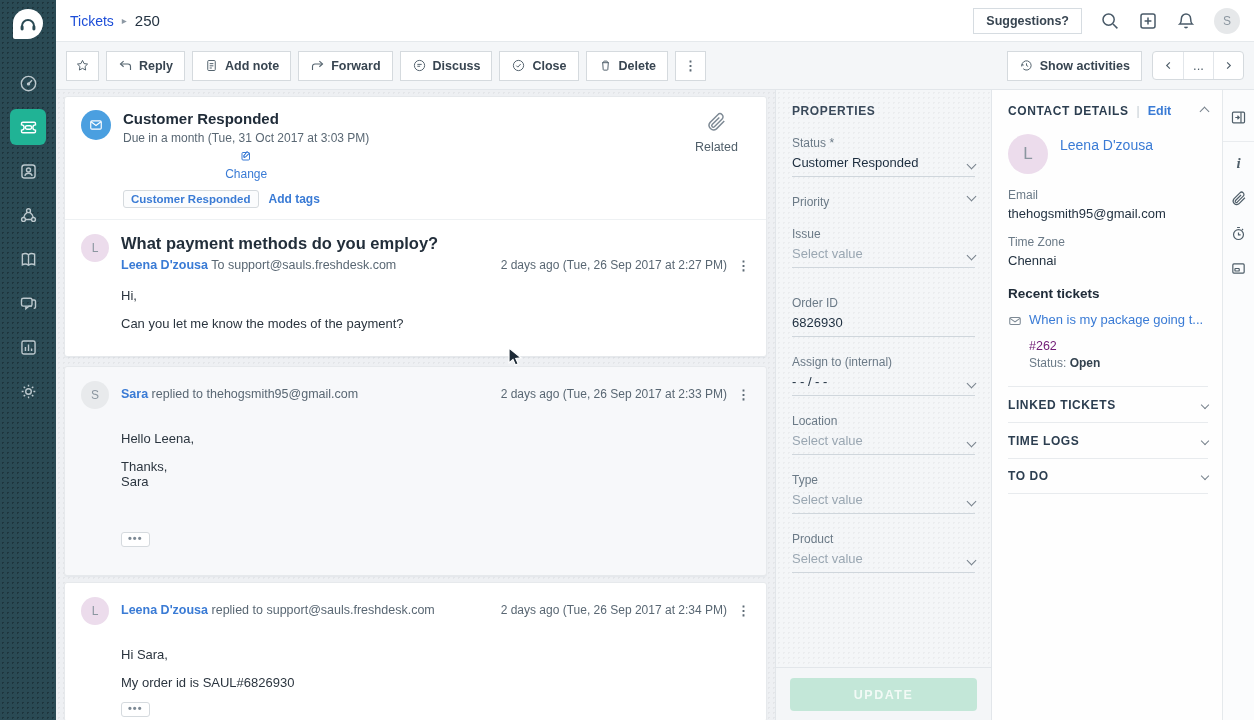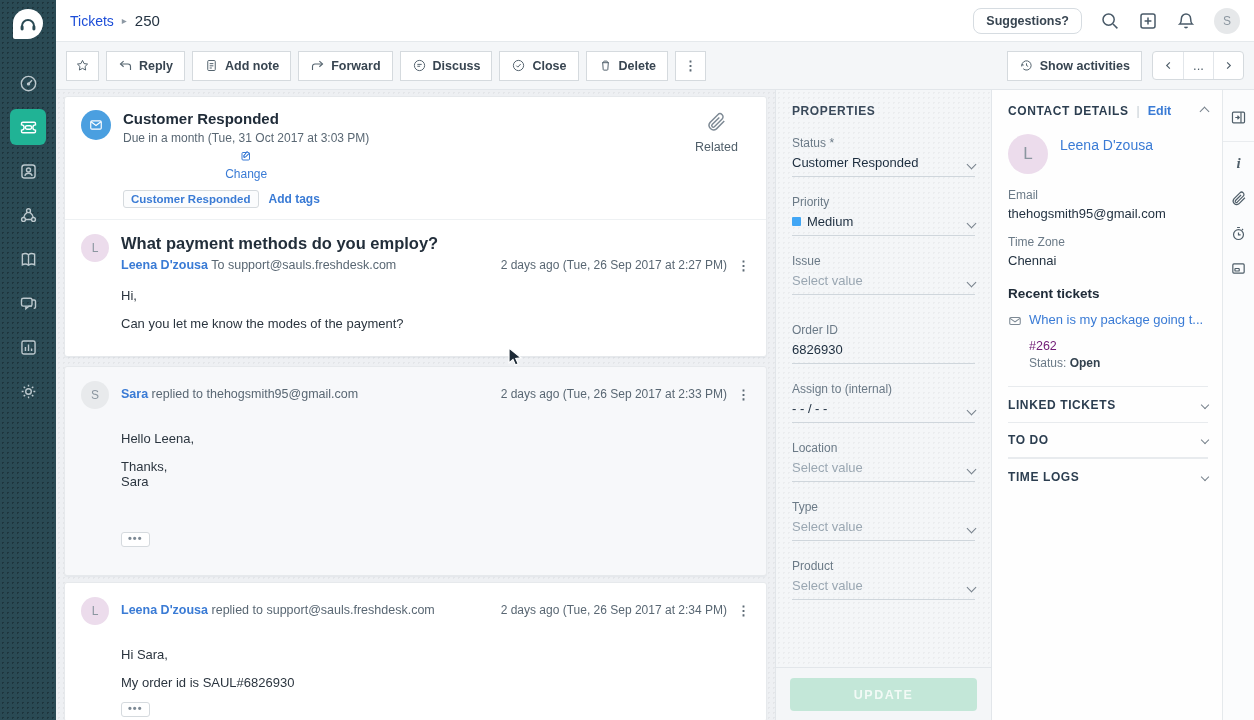--- a/index.html
+++ b/index.html
@@ -32,21 +32,21 @@
   .topbar {
     position:absolute; left:56px; top:0; width:1198px; height:42px;
     background:#ffffff; border-bottom:1px solid #e5e9ec;
     display:flex; align-items:center; padding:0 14px; z-index:20;
   }
   .crumb-link { color:#1d4ed8; font-size:14px; text-decoration:none; cursor:pointer; }
   .crumb-sep { color:#8d99a4; font-size:10px; margin:0 8px; }
   .crumb-current { color:#243342; font-size:15px; }
   .topbar-right { margin-left:auto; display:flex; align-items:center; gap:18px; }
   .suggestions-btn {
-    border:1px solid #d6dcе1; border:1px solid #d6dce1; background:#fff; border-radius:8px;
+    border:1px solid #d6dcе1; border:1px solid #d6dce1; background:#fff; border-radius:0;
     padding:5px 12px; font-size:12.5px; color:#384551; cursor:pointer;
     font-family:"Liberation Sans", sans-serif; font-weight:bold;
   }
   .top-icon { color:#495a68; width:20px; height:20px; cursor:pointer; display:block; }
   .avatar-s {
     width:26px; height:26px; border-radius:50%; background:#e6e8ea; color:#8b96a0;
     font-size:12px; display:flex; align-items:center; justify-content:center; cursor:pointer;
   }
   
   .toolbar {
@@ -486,21 +486,20 @@
     <div class="panel-title">PROPERTIES</div>
 
     <div class="field">
       <div class="f-label"><span>Status</span> <span>*</span></div>
       <div class="f-value">Customer Responded</div>
       <span class="f-chev chev"></span>
     </div>
 
     <div class="field">
       <div class="f-label">Priority</div>
-      <div class="f-value"><span class="pri-dot"></span><span>Medium</span></div>
       <span class="f-chev chev"></span>
     </div>
 
 
     <div class="field">
       <div class="f-label">Issue</div>
       <div class="f-value ph">Select value</div>
       <span class="f-chev chev"></span>
     </div>
 
@@ -566,26 +565,26 @@
           <span>Status:</span>
           <b>Open</b>
         </div>
       </div>
     </div>
     <div class="c-sections">
       <div class="c-section">
         <span class="c-title">LINKED TICKETS</span>
         <span class="chev"></span>
       </div>
+      <div class="c-section">
+        <span class="c-title">TIME LOGS</span>
+        <span class="chev"></span>
+      </div>
       <div class="c-section c-section-last">
         <span class="c-title">TO DO</span>
-        <span class="chev"></span>
-      </div>
-      <div class="c-section">
-        <span class="c-title">TIME LOGS</span>
         <span class="chev"></span>
       </div>
     </div>
   </div>
 
   <div class="rail">
     <span class="rail-icon">
       <svg viewBox="0 0 24 24" fill="none" stroke="currentColor" stroke-width="1.7">
           <rect x="3.5" y="4.5" width="17" height="15" rx="1.5"></rect>
           <path d="M15.5 4.5v15"></path>

